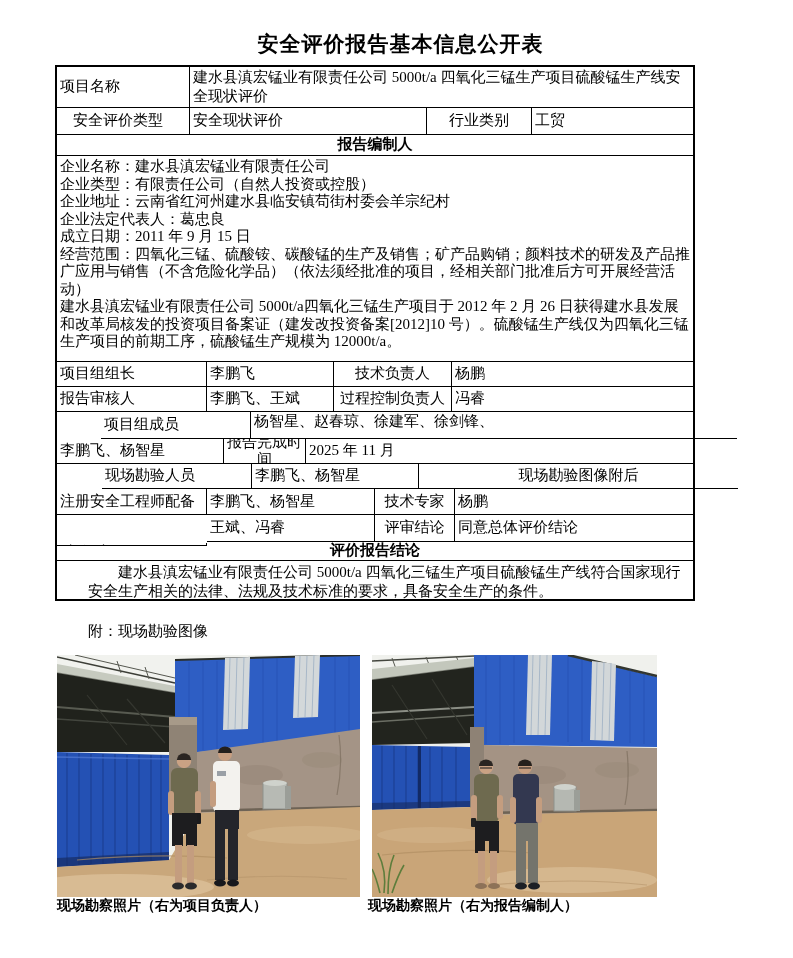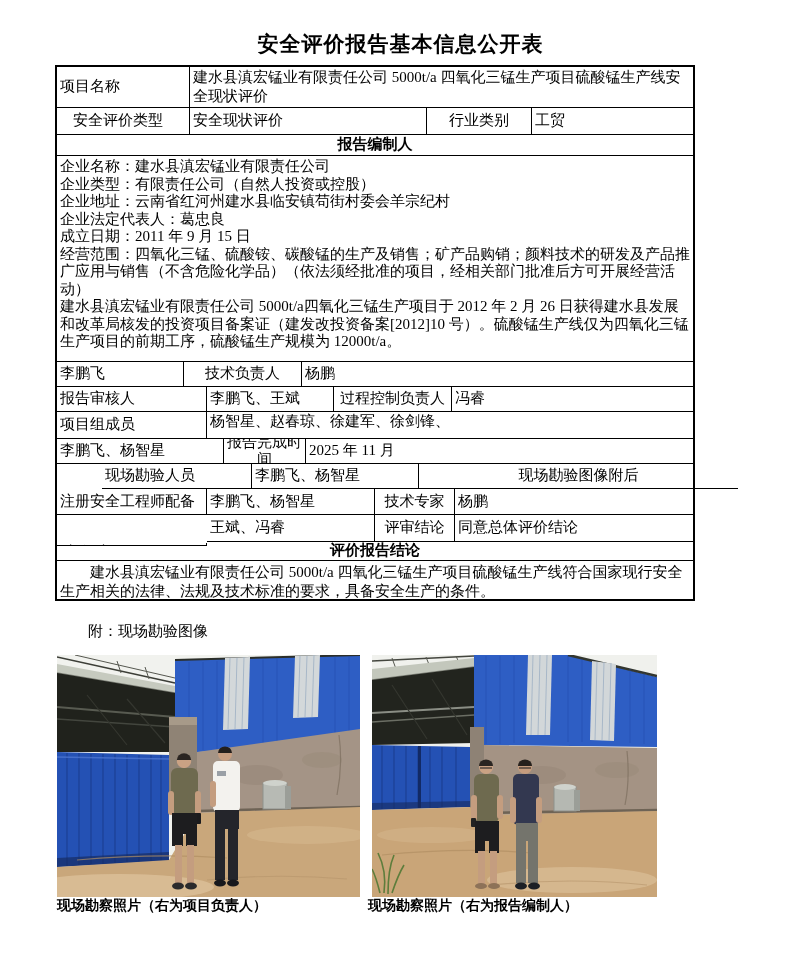--- a/index.html
+++ b/index.html
@@ -21,21 +21,21 @@
     box-sizing:border-box;border-right:1px solid #000;border-bottom:1px solid #000;
     padding:1px 3px;display:flex;align-items:center;overflow:hidden;
   }
   .t-cell.last{border-right:none;}
   .t-cell.top{align-items:flex-start;}
   .t-cell.center{justify-content:center;text-align:center;}
   .t-cell.grow{flex:1;}
   .hdr{font-weight:bold;justify-content:center;}
   .overview-cell{display:block;padding:2px 3px;}
   .overview-cell p{margin:0;}
-  .conclusion-cell{display:block;padding:2px 3px;text-indent:2em;line-height:18.5px;}
+  .conclusion-cell{display:block;padding:2px 3px;text-indent:2em;line-height:18.5px;margin-left:28px;}
   .attachment-label{position:absolute;left:88px;top:622px;font-size:15px;}
   .photo{position:absolute;top:655px;display:block;}
   .photo-left{left:57px;}
   .photo-right{left:372px;}
   .photo-caption{
     position:absolute;top:897px;font-size:14px;font-weight:bold;white-space:nowrap;
   }
   .caption-left{left:57px;}
   .caption-right{left:368px;}
 </style>
@@ -70,33 +70,34 @@
         <p>企业类型：有限责任公司（自然人投资或控股）</p>
         <p>企业地址：云南省红河州建水县临安镇苟街村委会羊宗纪村</p>
         <p>企业法定代表人：葛忠良</p>
         <p>成立日期：2011 年 9 月 15 日</p>
         <p>经营范围：四氧化三锰、硫酸铵、碳酸锰的生产及销售；矿产品购销；颜料技术的研发及产品推广应用与销售（不含危险化学品）（依法须经批准的项目，经相关部门批准后方可开展经营活动）</p>
         <p>建水县滇宏锰业有限责任公司 5000t/a四氧化三锰生产项目于 2012 年 2 月 26 日获得建水县发展和改革局核发的投资项目备案证（建发改投资备案[2012]10 号）。硫酸锰生产线仅为四氧化三锰生产项目的前期工序，硫酸锰生产规模为 12000t/a。</p>
       </div>
     </div>
 
     <div class="t-row" style="height:25px;">
+      <div class="t-cell" style="width:150px;">项目组组长</div>
       <div class="t-cell" style="width:127px;">李鹏飞</div>
       <div class="t-cell center" style="width:118px;">技术负责人</div>
       <div class="t-cell last grow">杨鹏</div>
     </div>
 
     <div class="t-row" style="height:25px;">
       <div class="t-cell" style="width:150px;">报告审核人</div>
       <div class="t-cell" style="width:127px;">李鹏飞、王斌</div>
       <div class="t-cell center" style="width:118px;">过程控制负责人</div>
       <div class="t-cell last grow">冯睿</div>
     </div>
 
-    <div class="t-row" style="height:27px;">
+    <div class="t-row" style="height:27px;margin-left:44px;">
       <div class="t-cell" style="width:150px;">项目组成员</div>
       <div class="t-cell last grow top">杨智星、赵春琼、徐建军、徐剑锋、</div>
     </div>
 
     <div class="t-row" style="height:25px;">
       <div class="t-cell" style="width:167px;">李鹏飞、杨智星</div>
       <div class="t-cell center" style="width:82px;padding:1px 0;">报告完成时间</div>
       <div class="t-cell last grow">2025 年 11 月</div>
     </div>
 

